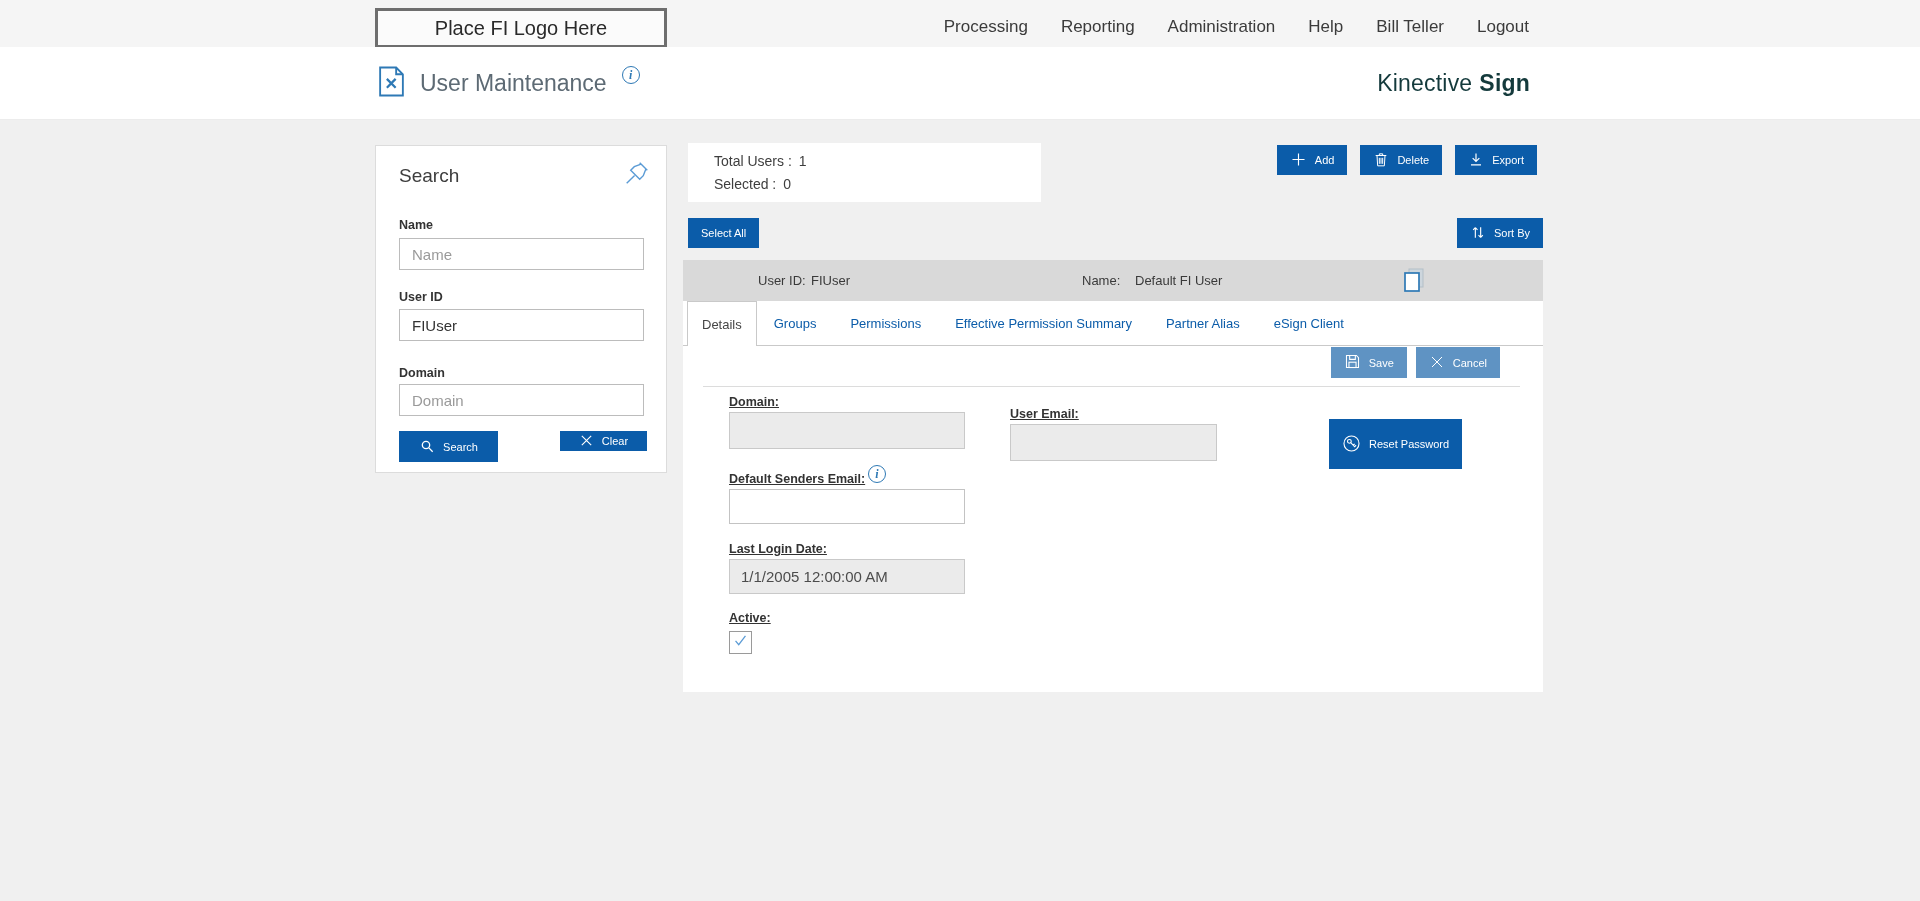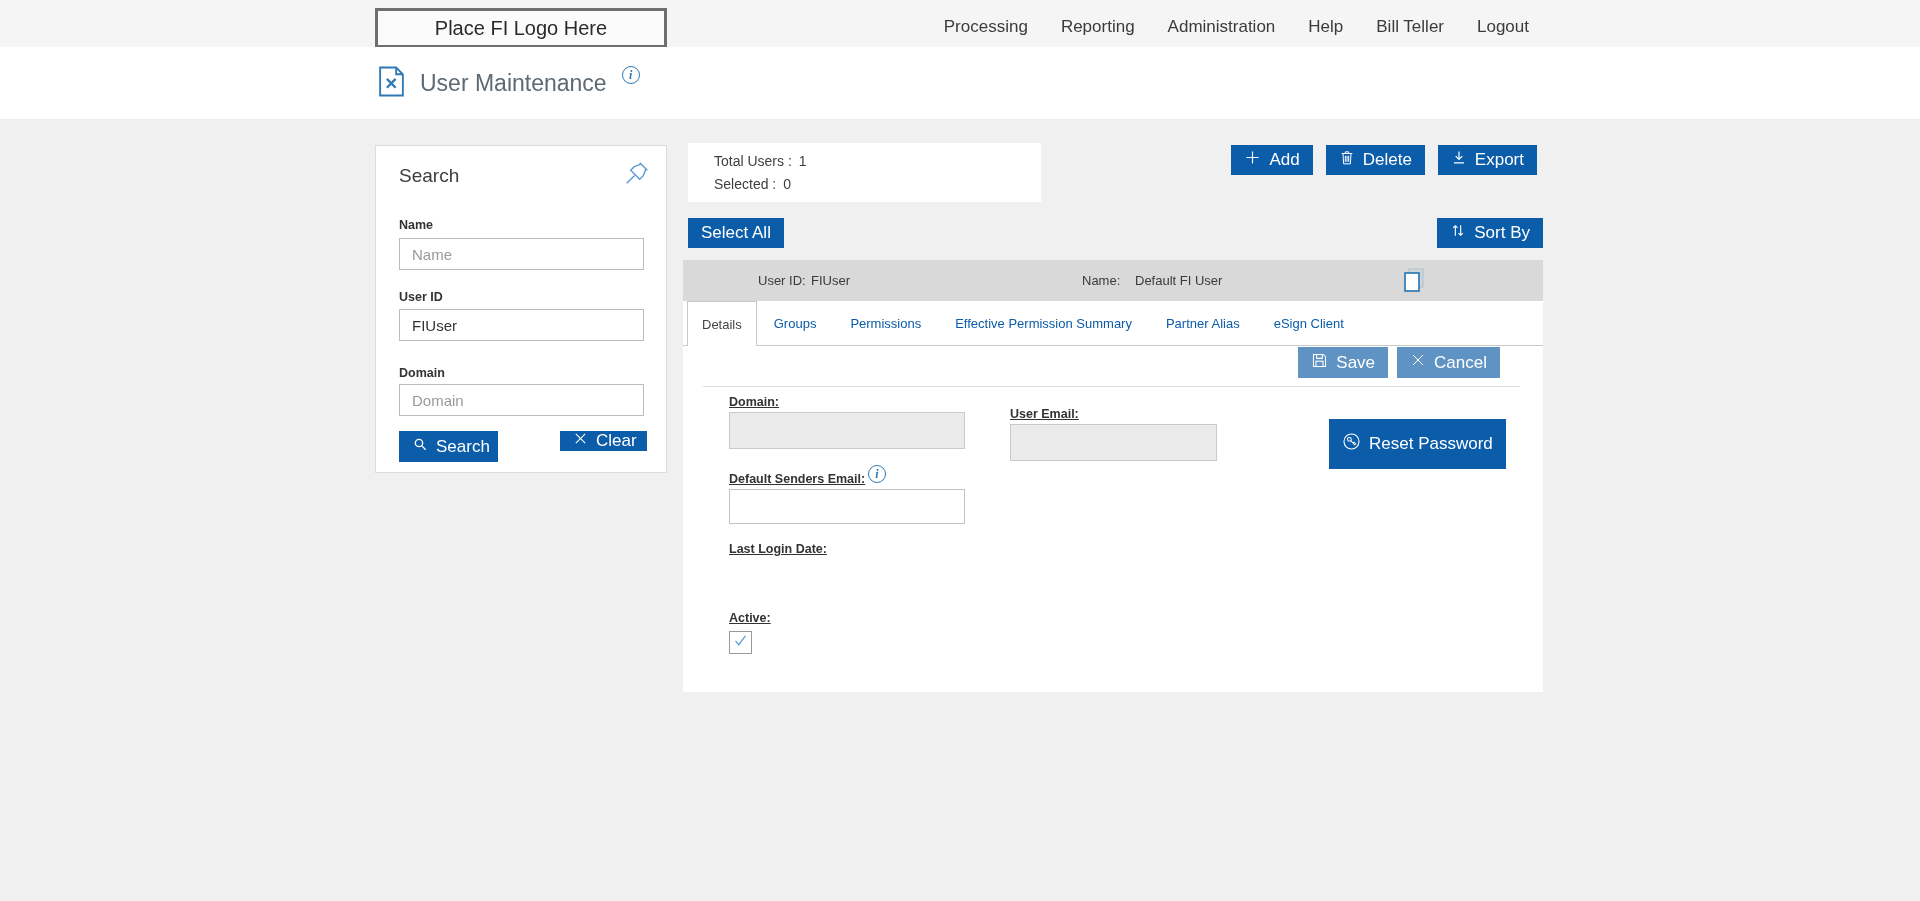--- a/index.html
+++ b/index.html
@@ -22,22 +22,22 @@
   .page-title { font-size:23px; color:#5d6a74; }
   .sup-info { position:relative; top:-9px; }
   .info-icon { display:inline-flex; width:18px; height:18px; border:1px solid #2e79b5; border-radius:50%;
                color:#2e79b5; font-family:"Liberation Serif", serif; font-style:italic; font-weight:bold;
                font-size:12px; align-items:center; justify-content:center; }
   .brand { position:absolute; right:390px; top:0; height:73px; display:flex; align-items:center;
            font-size:23px; color:#143a3c; letter-spacing:.2px; }
   .brand b { margin-left:7px; }
 
   
-  .btn { display:inline-flex; align-items:center; justify-content:space-between; gap:8px; height:30px;
-         background:#0b5ca9; color:#fff; font-size:17px; padding:0 13px; cursor:pointer;
+  .btn { display:inline-flex; align-items:center; justify-content:center; gap:8px; height:30px;
+         background:#0b5ca9; color:#fff; font-size:11px; padding:0 13px; cursor:pointer;
          user-select:none; white-space:nowrap; }
   .btn svg { flex:0 0 auto; }
   .btn-muted { background:#5f93c3; }
 
   
   .search-card { position:absolute; left:375px; top:145px; width:292px; height:328px; background:#fff;
                  border:1px solid #dcdcdc; }
   .search-title { position:absolute; left:23px; top:19px; font-size:19px; color:#3d3d3d; }
   .pin-btn { position:absolute; right:14px; top:12px; width:30px; height:30px; cursor:pointer;
              display:flex; align-items:center; justify-content:center; }
@@ -103,20 +103,24 @@
     <span>
       <svg width="27" height="31" viewBox="0 0 26 30" fill="none" stroke="#2e79b5" stroke-width="1.8">
         <path d="M2 1.5 h15.5 l6.5 6.5 v20.5 h-22 z"></path>
         <path d="M17.5 1.5 v6.5 h6.5"></path>
         <path d="M8.5 12.5 l8.5 8.5 M17 12.5 l-8.5 8.5" stroke-width="2.2"></path>
       </svg>
     </span>
     <span class="page-title">User Maintenance</span>
     <span class="sup-info"><span class="info-icon">i</span></span>
   </div>
+  <div class="brand">
+    <span>Kinective</span>
+    <b>Sign</b>
+  </div>
 </div>
 
 <div class="search-card">
   <div class="search-title">Search</div>
   <div class="pin-btn">
     <svg width="26" height="26" viewBox="0 0 24 24" fill="none" stroke="#5b9bd5" stroke-width="1.3">
       <path d="M14.5 2.5 L21.5 9.5"></path>
       <path d="M15.8 3.8 L9.5 6.2 L6.2 9.5 L14.5 17.8 L17.8 14.5 L20.2 8.2"></path>
       <path d="M9.8 14.2 L2.5 21.5"></path>
     </svg>
@@ -277,20 +281,21 @@
       </svg>
     </span>
     <span>Reset Password</span>
   </div>
 
   <label class="f-label" style="left:46px; top:212px">Default Senders Email:</label>
   <span class="info-icon" style="position:absolute; left:185px; top:205px">i</span>
   <input class="f-input" style="left: 46px; top: 229px; width: 236px; height: 35px;">
 
   <label class="f-label" style="left:46px; top:282px">Last Login Date:</label>
+  <input class="f-input f-disabled" style="left: 46px; top: 299px; width: 236px; height: 35px;" disabled="" value="1/1/2005 12:00:00 AM">
 
   <label class="f-label" style="left:46px; top:351px">Active:</label>
   <div class="checkbox">
     <span>
       <svg width="17" height="17" viewBox="0 0 24 24" fill="none" stroke="#5b9bd5" stroke-width="1.8">
         <path d="M5 12.5 L9.5 18 L19 5.5"></path>
       </svg>
     </span>
   </div>
 

